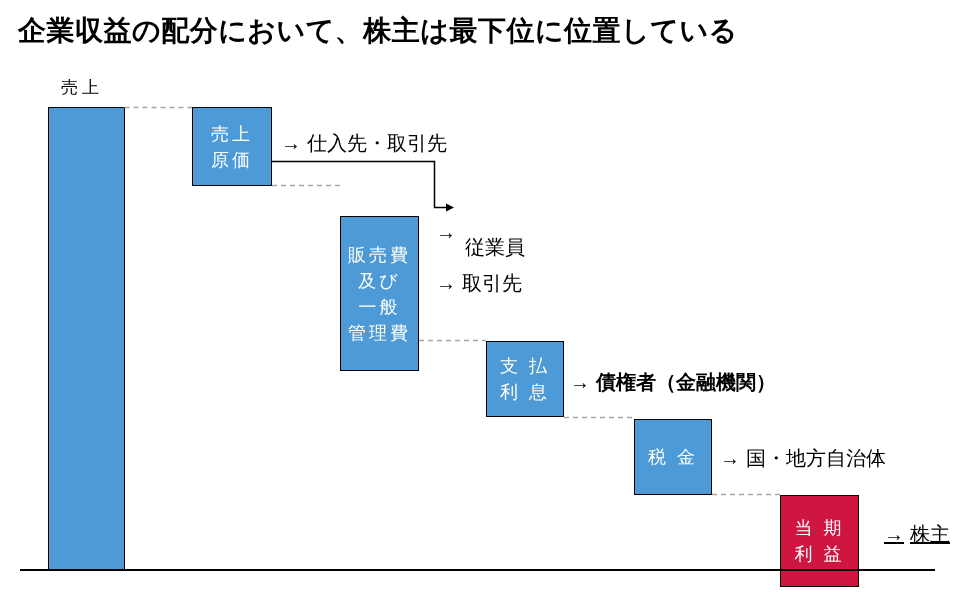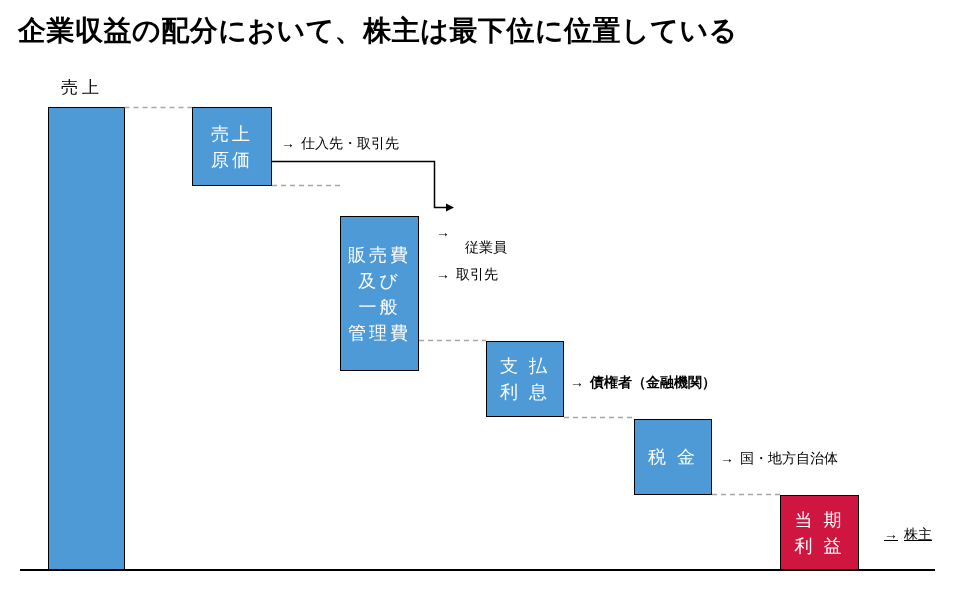--- a/index.html
+++ b/index.html
@@ -42,21 +42,21 @@
     color: #fff;
     font-size: 18px;
     letter-spacing: 3px;
     line-height: 26px;
     text-align: center;
     white-space: pre;
   }
   .box.red { background: #CE1641; }
   .ann {
     position: absolute;
-    font-size: 14px;
+    font-size: 20px;
     color: #000;
     white-space: nowrap;
     line-height: 22px;
   }
   .ann .arrow { margin-right: 6px; }
   svg.overlay {
     position: absolute;
     left: 0;
     top: 0;
     pointer-events: none;
@@ -87,21 +87,21 @@
 
   <div class="box" style="left:634px; top:419px; width:78px; height:76px;">
     <div>税 金</div>
   </div>
 
   <div class="box" style="left:486px; top:341px; width:78px; height:76px;">
     <div>支 払</div>
     <div>利 息</div>
   </div>
 
-  <div class="box red" style="left:780px; top:495px; width:79px; height:76px;">
+  <div class="box red" style="left:780px; top:495px; width:79px; height:92px;">
     <div>当 期</div>
     <div>利 益</div>
   </div>
 
   <svg class="overlay" width="954" height="594" viewBox="0 0 954 594">
 
     <path d="M124.5 107.5 H192" stroke="#A6A6A6" stroke-width="1.3" stroke-dasharray="5 4" fill="none"></path>
     <path d="M272 185.5 H340" stroke="#A6A6A6" stroke-width="1.3" stroke-dasharray="5 4" fill="none"></path>
     <path d="M419 340.5 H486" stroke="#A6A6A6" stroke-width="1.3" stroke-dasharray="5 4" fill="none"></path>
     <path d="M564 417.5 H634" stroke="#A6A6A6" stroke-width="1.3" stroke-dasharray="5 4" fill="none"></path>
@@ -117,21 +117,21 @@
     <span class="arrow">→</span><span>仕入先・取引先</span>
   </div>
 
   <div class="ann" style="left:436px; top:221px;">
     <span class="arrow">→</span>
   </div>
   <div class="ann" style="left:465px; top:209px;margin-top:27px;">
     <span>従業員</span>
   </div>
 
-  <div class="ann" style="left:436px; top:263px;">
+  <div class="ann" style="left:436px; top:272px;">
     <span class="arrow">→</span><span>取引先</span>
   </div>
 
   <div class="ann" style="left:570px; top:371px;font-weight:bold;">
     <span class="arrow">→</span><span>債権者（金融機関）</span>
   </div>
 
   <div class="ann" style="left:720px; top:447px;">
     <span class="arrow">→</span><span>国・地方自治体</span>
   </div>

